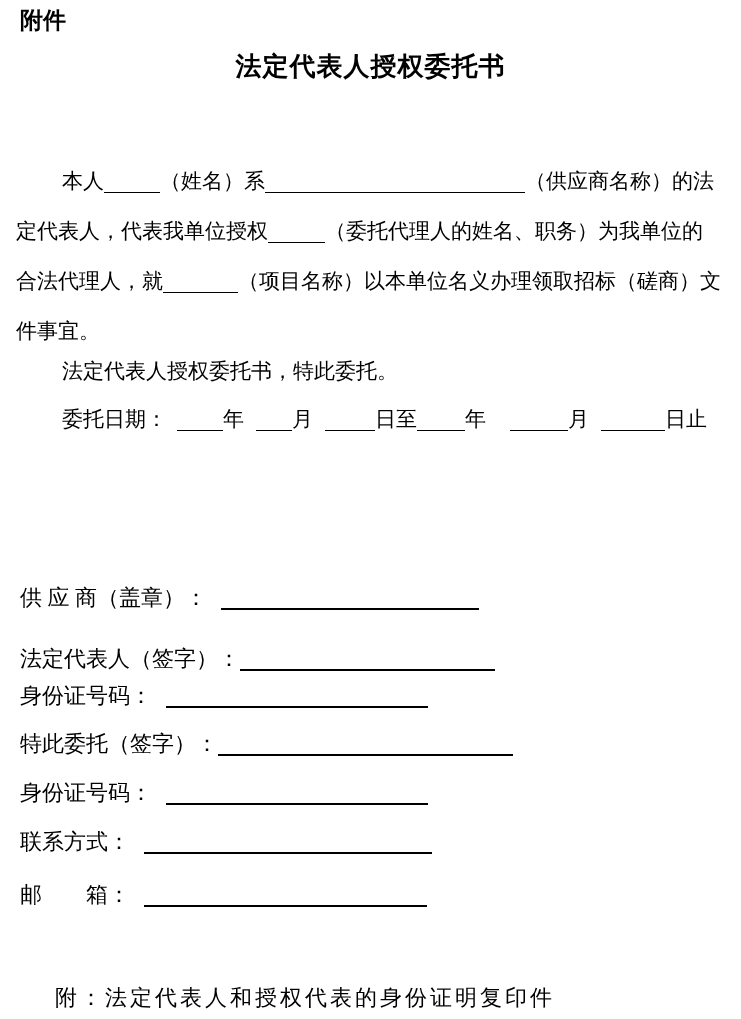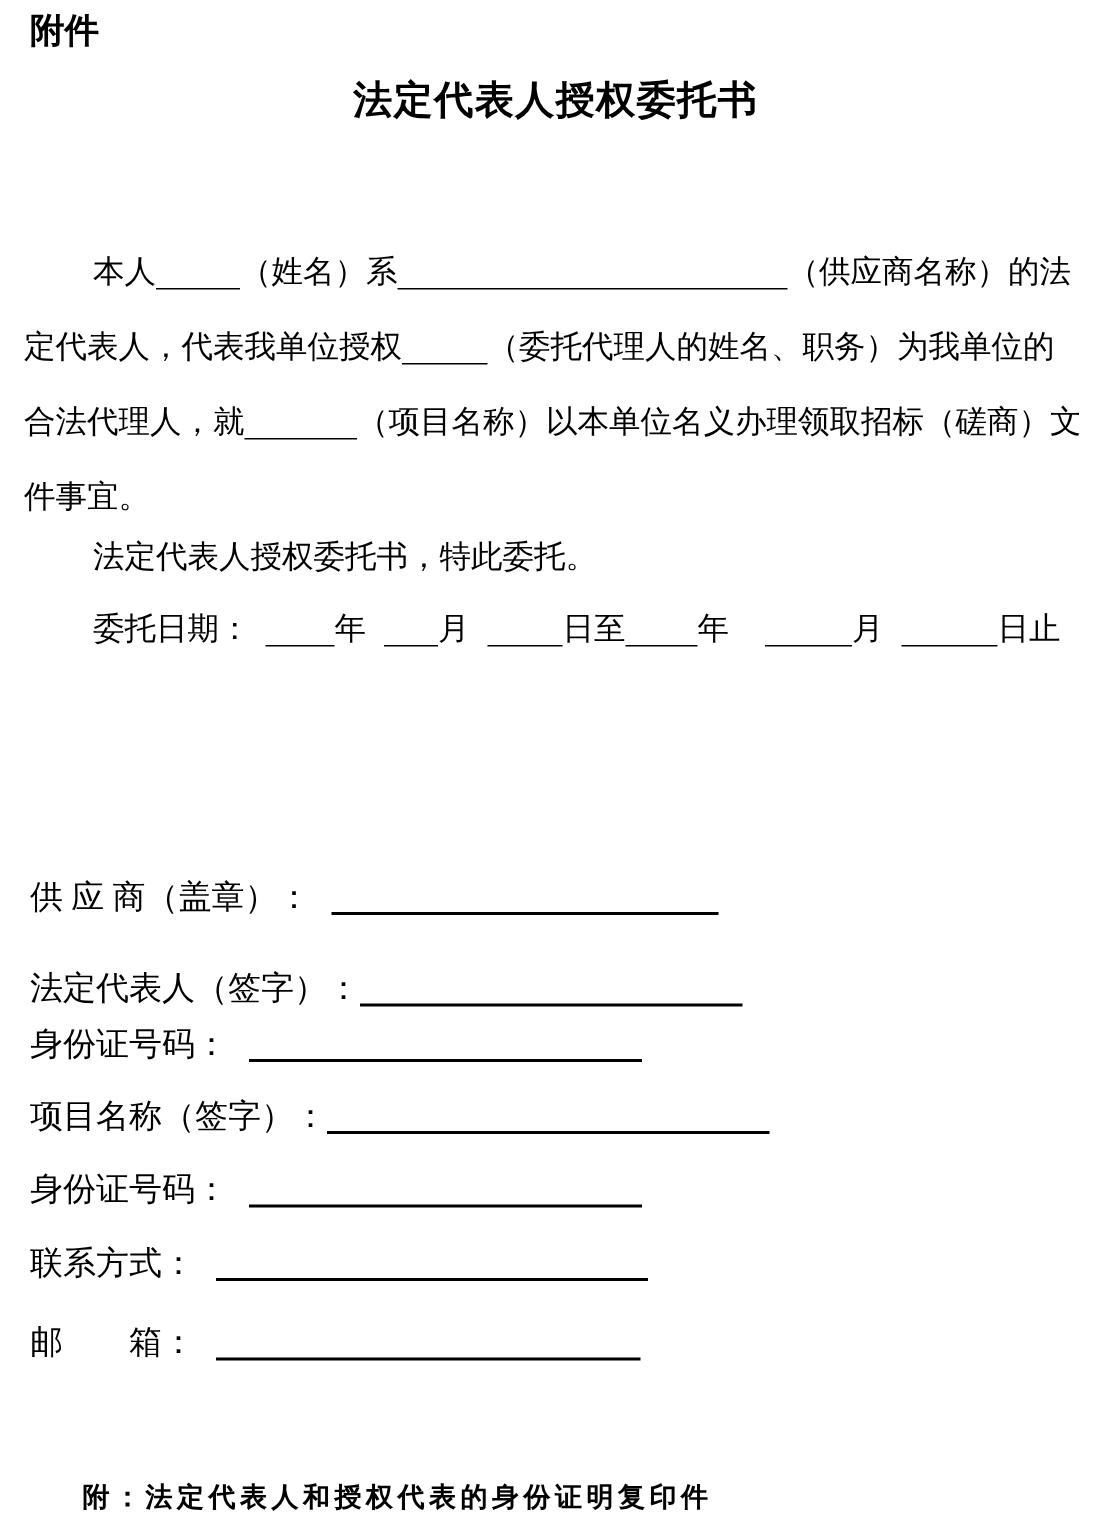--- a/index.html
+++ b/index.html
@@ -16,21 +16,21 @@
   .attachment{left:20px;top:6px;font-size:23px;font-weight:bold;}
   .title{left:0;top:52px;width:741px;text-align:center;font-size:26px;font-weight:bold;letter-spacing:1px;}
   .p1l1{left:62px;top:166px;}
   .p1l2{left:16px;top:216px;}
   .p1l3{left:16px;top:266px;}
   .p1l4{left:16px;top:316px;}
   .p2{left:62px;top:356px;}
   .dateline{left:62px;top:404px;}
   .sigrow{position:absolute;left:20px;white-space:nowrap;font-size:22px;line-height:30px;}
   .sigrow .blank{border-bottom-width:2px;}
-  .footer{left:20px;top:983px;font-size:18px;font-weight:bold;letter-spacing:3px;padding-left:35px;}
+  .footer{left:20px;top:983px;font-size:22px;font-weight:normal;letter-spacing:3px;padding-left:35px;}
 </style>
 </head>
 <body>
 
 <div class="page">
 
   <div class="line attachment">附件</div>
 
   <div class="line title">法定代表人授权委托书</div>
 
@@ -40,21 +40,21 @@
   <div class="line p1l4"><span>件事宜。</span></div>
 
   <div class="line p2"><span>法定代表人授权委托书，特此委托。</span></div>
 
   <div class="line dateline"><span>委托日期：</span><span class="spc" style="width: 10px;"></span><span class="blank" style="width: 46px;"></span><span>年</span><span class="spc" style="width: 12px;"></span><span class="blank" style="width: 36px;"></span><span>月</span><span class="spc" style="width: 12px;"></span><span class="blank" style="width: 50px;"></span><span>日至</span><span class="blank" style="width: 48px;"></span><span>年</span><span class="spc" style="width: 24px;"></span><span class="blank" style="width: 58px;"></span><span>月</span><span class="spc" style="width: 12px;"></span><span class="blank" style="width: 64px;"></span><span>日止</span></div>
 
   <div id="signature-rows">
       <div class="sigrow" style="top: 583px;"><span>供 应 商（盖章）：</span><span class="spc" style="width: 14px;"></span><span class="blank" style="width: 258px;"></span></div>
       <div class="sigrow" style="top: 644px;"><span>法定代表人（签字）：</span><span class="blank" style="width: 255px;"></span></div>
       <div class="sigrow" style="top: 681px;"><span>身份证号码：</span><span class="spc" style="width: 14px;"></span><span class="blank" style="width: 262px;"></span></div>
-      <div class="sigrow" style="top: 729px;"><span>项目名称（签字）：</span><span class="blank" style="width: 295px;"></span></div>
+      <div class="sigrow" style="top: 729px;"><span>特此委托（签字）：</span><span class="blank" style="width: 295px;"></span></div>
       <div class="sigrow" style="top: 778px;"><span>身份证号码：</span><span class="spc" style="width: 14px;"></span><span class="blank" style="width: 262px;"></span></div>
       <div class="sigrow" style="top: 827px;"><span>联系方式：</span><span class="spc" style="width: 14px;"></span><span class="blank" style="width: 288px;"></span></div>
       <div class="sigrow" style="top: 880px;"><span>邮　　箱：</span><span class="spc" style="width: 14px;"></span><span class="blank" style="width: 283px;"></span></div>
     </div>
 
   <div class="line footer">附：法定代表人和授权代表的身份证明复印件</div>
 
 </div>
 
 </body></html>

